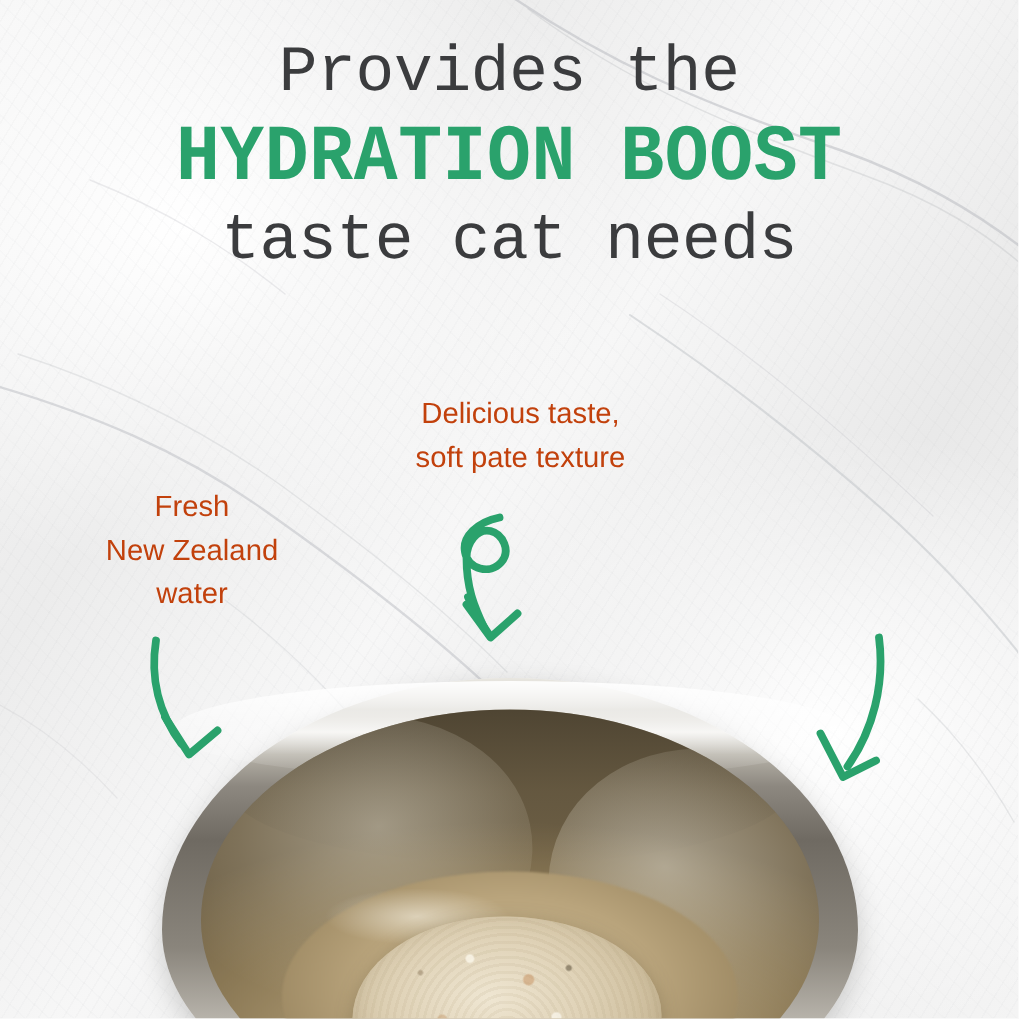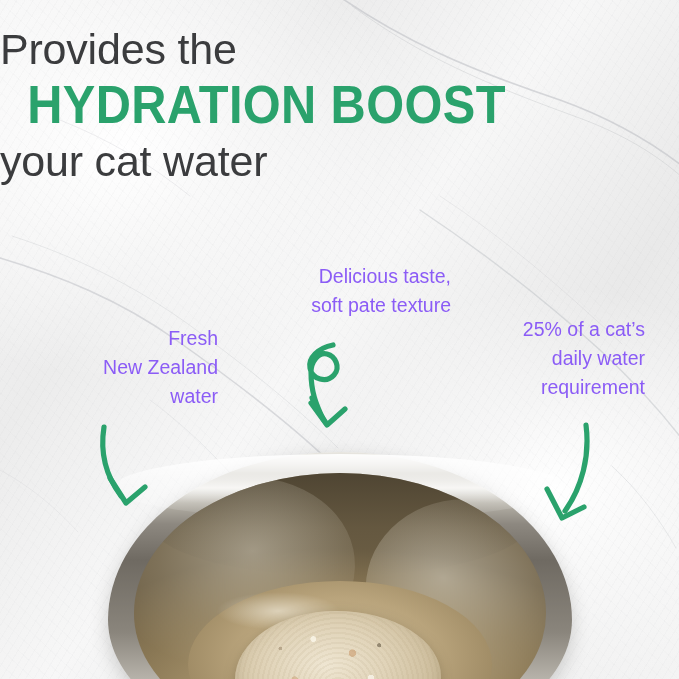--- a/index.html
+++ b/index.html
@@ -40,22 +40,23 @@
     stroke-linecap: round;
   }
   .veins-svg { position: absolute; inset: 0; width: 679px; height: 679px; }
 
   
   .headline {
     position: absolute;
     left: 0;
     right: 0;
     top: 22px;
-    text-align: left;
+    text-align: center;
     z-index: 6;
+    font-family: Liberation Mono, monospace;
   }
   .hl-line1, .hl-line3 {
     color: #3b3c3e;
     font-size: 43px;
     line-height: 54px;
     font-weight: 400;
     letter-spacing: -0.2px;
   }
   .hl-line2 {
     color: #2aa26c;
@@ -63,24 +64,24 @@
     line-height: 58px;
     font-weight: 700;
     letter-spacing: 0.4px;
     transform: scaleX(.92);
     transform-origin: center;
   }
 
   
   .label {
     position: absolute;
-    color: #8b5cf6;
+    color: #c2410c;
     font-size: 19.5px;
     line-height: 29px;
-    text-align: right;
+    text-align: center;
     z-index: 6;
     white-space: pre-line;
   }
   #label-left   { left: 38px;  top: 324px; width: 180px; }
   #label-center { left: 243px; top: 262px; width: 208px; }
   #label-right  { left: 465px; top: 315px; width: 180px; }
 
   
   .arrows-svg {
     position: absolute;
@@ -234,33 +235,30 @@
     <path class="vein" d="M 440 196 C 504 238 562 288 622 344" stroke-width=".8" opacity=".28"></path>
     <path class="vein" d="M 60 120 C 110 140 150 164 190 196" stroke-width=".9" opacity=".28"></path>
     <path class="vein" d="M 150 400 C 190 430 220 460 246 492" stroke-width=".8" opacity=".25"></path>
     <path class="vein" d="M 612 466 C 640 492 660 520 676 548" stroke-width=".9" opacity=".3"></path>
     <path class="vein" d="M 0 470 C 30 486 56 508 78 532" stroke-width=".8" opacity=".22"></path>
   </svg>
 
   <div class="headline">
     <div class="hl-line1">Provides the</div>
     <div class="hl-line2">HYDRATION BOOST</div>
-    <div class="hl-line3">your cat water</div>
+    <div class="hl-line3">taste cat needs</div>
   </div>
 
   <div class="label" id="label-left">Fresh
 New Zealand
 water</div>
 
   <div class="label" id="label-center">Delicious taste,
 soft pate texture</div>
 
-  <div class="label" id="label-right">25% of a cat’s
-daily water
-requirement</div>
 
   <svg class="arrows-svg" viewBox="0 0 679 679">
 
     <g>
       <path class="arrow-path" stroke="#2aa26c" d="M 104 427 C 100 452 106 476 121 496"></path>
       <path class="arrow-path" stroke="#2aa26c" d="M 110 478 L 126 503 L 145 487"></path>
     </g>
 
     <g>
       <path class="arrow-path" stroke="#2aa26c" d="M 333 345 C 318 348 308 358 310 368 C 312 380 327 383 334 375

